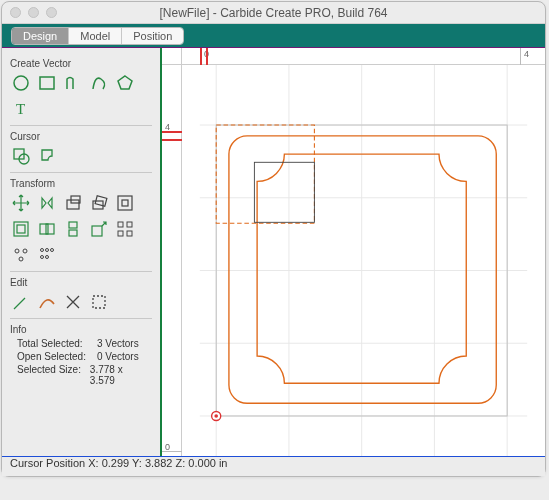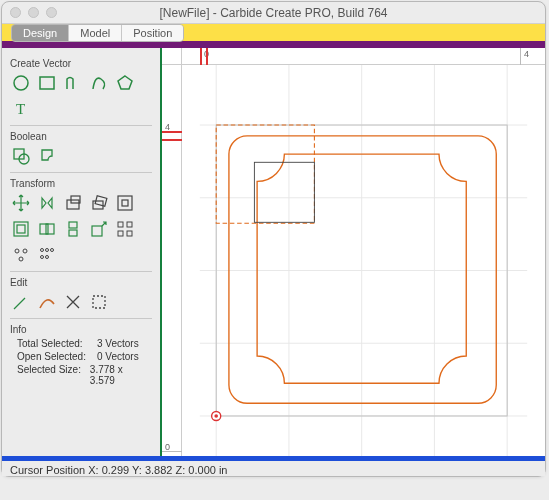--- a/index.html
+++ b/index.html
@@ -34,21 +34,21 @@
     padding: 0 8px;
     position: relative;
   }
   .traffic { display: flex; gap: 7px; }
   .dot { width: 11px; height: 11px; border-radius: 50%; background: #d6d6d6; border: 1px solid #c3c3c3; }
   .title { position: absolute; left: 0; right: 0; text-align: center; font-size: 12px; color: #555; pointer-events:none;}
 
   .body { flex: 1; display: flex; flex-direction: column; min-height: 0; }
 
   
-  .tabrow { height: 24px; background: #fde047; display:flex; align-items:center; padding-left:9px; border-bottom:7px solid #701a75;}
+  .tabrow { height: 24px; background: #0f766e; display:flex; align-items:center; padding-left:9px; border-bottom:1px solid #701a75;}
   .tabseg {
     display: inline-flex;
     border: 1px solid #b8b8b8;
     border-radius: 4px;
     overflow: hidden;
     height: 18px;
   }
   .tabseg .tab {
     padding: 2px 11px;
     font-size: 11px;
@@ -108,23 +108,23 @@
   .ruler-v .tick { position:absolute; left:0; width:20px; border-top:1px solid #bbb;}
   .ruler-v .tick span { position:absolute; left:3px; top:-10px; }
   .ruler-v .red { position:absolute; left:0; width:20px; border-top:2px solid #d33;}
   .ruler-corner { position:absolute; left:0; top:0; width:20px; height:17px; background:#fff; border-right:1px solid #ccc; border-bottom:1px solid #ccc;}
   .viewport {
     position: absolute; left: 20px; top: 17px; right: 0; bottom: 0;
     background: #fff;
   }
 
   .status {
-    height: 20px; border-top: 5px solid #1d4ed8;
+    height: 20px; border-top: 1px solid #1d4ed8;
     background: #ececec; font-size: 11px; color:#333;
-    display:flex; align-items:flex-end; padding-left:8px;
+    display:flex; align-items:flex-start; padding-left:8px;
   }
 </style>
 </head>
 <body>
 
 <div class="window">
   <div class="titlebar">
     <div class="traffic">
       <div class="dot"></div>
       <div class="dot"></div>
@@ -173,21 +173,21 @@
               </svg>
             </div>
           <div class="tool">
               <svg width="20" height="20">
                 <text x="5" y="15" font-size="15" fill="#2a8a43" font-family="serif">T</text>
               </svg>
             </div>
         </div>
 
         <hr class="sep">
-        <div class="section-title">Boolean</div>
+        <div class="section-title">Cursor</div>
         <div class="toolgrid">
           <div class="tool">
               <svg width="20" height="20">
                 <rect x="3" y="3" width="10" height="10" class="g" fill="none" stroke-width="1.3"></rect>
                 <circle cx="13" cy="13" r="5" class="g" fill="none" stroke-width="1.3"></circle>
               </svg>
             </div>
           <div class="tool">
               <svg width="20" height="20">
                 <path d="M5 4 h10 v6 a4 4 0 0 0 -4 4 h-6 z" class="g" fill="none" stroke-width="1.3"></path>

